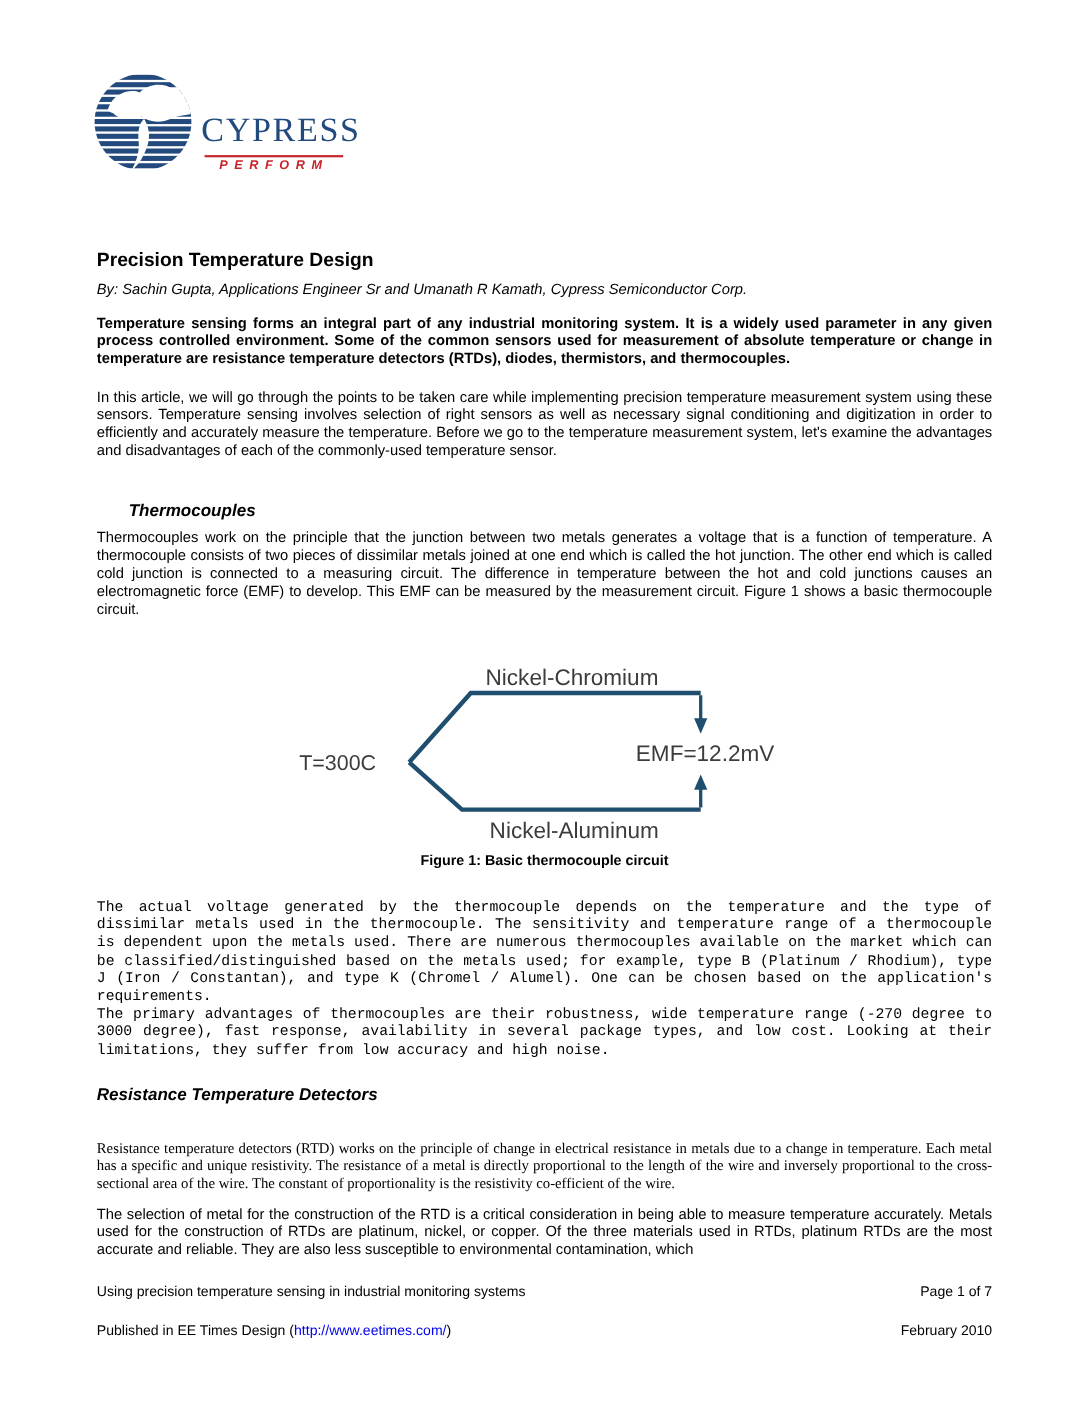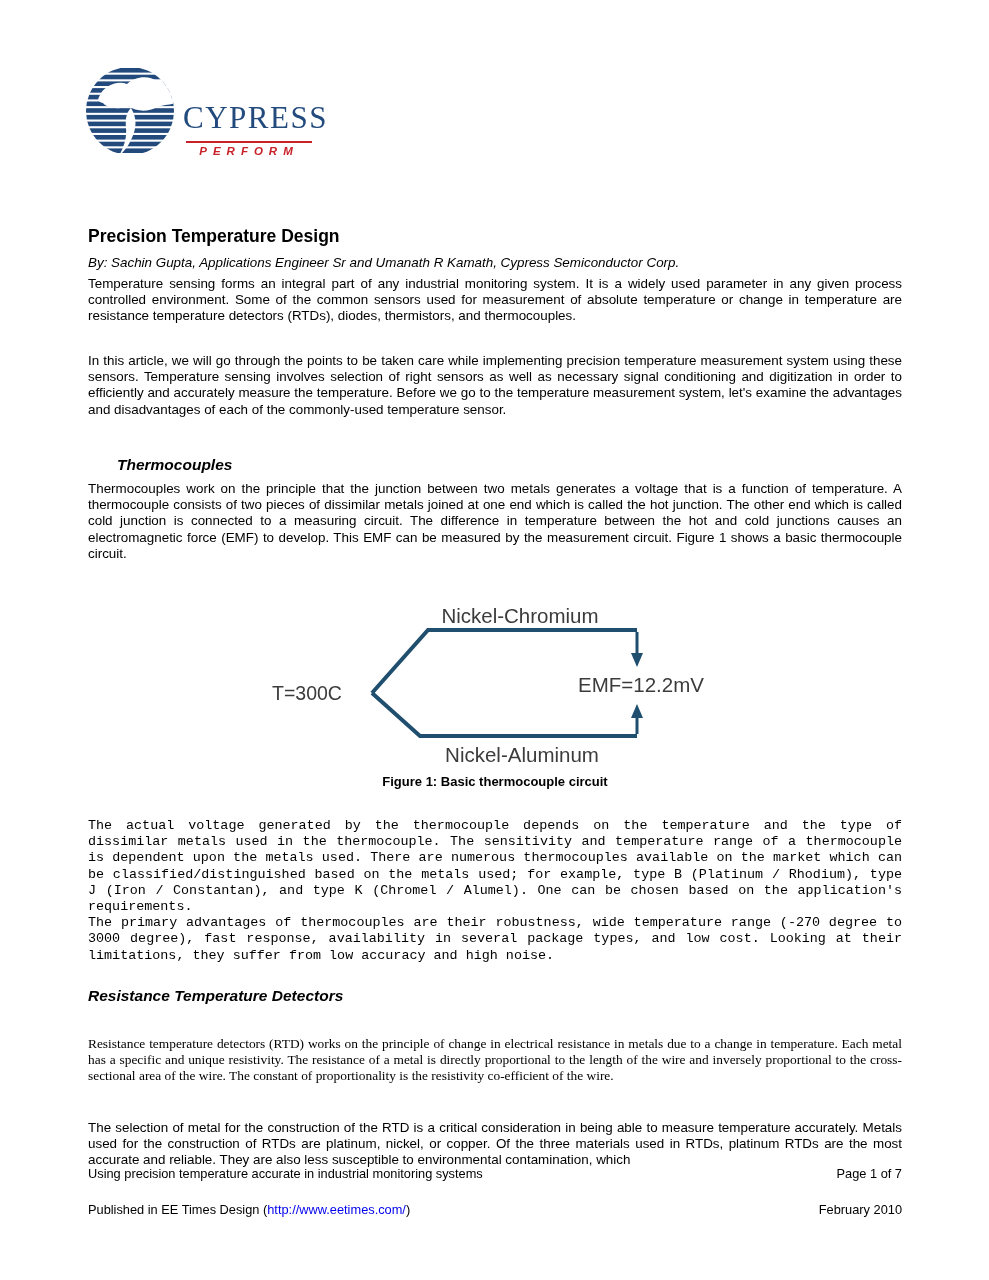--- a/index.html
+++ b/index.html
@@ -26,30 +26,30 @@
     position:absolute;left:103px;top:83px;width:126px;
     text-align:center;
     font-size:11.5px;font-style:italic;font-weight:bold;
     letter-spacing:6px;color:var(--red);
   }
   
   .abs{position:absolute;left:88px;width:814px;}
   .title{top:225px;font-size:17.5px;font-weight:bold;line-height:22px;}
   .byline{top:255px;font-size:13.4px;font-style:italic;line-height:16px;}
   .body{font-size:13.4px;line-height:16.2px;text-align:justify;}
-  .p1{top:276px;}
+  .p1{top:286px;font-weight:bold;}
   .p2{top:353px;}
   .h-sec{font-size:15.5px;font-weight:bold;font-style:italic;line-height:19px;}
   .h-thermo{top:455px;margin-left:29px;}
   .p3{top:481px;}
   .p45{top:818px;font-family:Liberation Mono, monospace;}
   .p45 p{margin:0;}
   .h-rtd{top:986px;}
   .p6{top:1036px;font-family:Liberation Serif, serif;}
-  .p7{top:1096px;margin-top:24px;}
+  .p7{top:1096px;}
   
   .fig-svg{position:absolute;left:250px;top:596px;}
   .fig-line{stroke:var(--fig-line);stroke-width:4;fill:none;}
   .fig-arrow-line{stroke:var(--fig-line);stroke-width:3;fill:none;}
   .fig-arrow-head{fill:var(--fig-line);}
   .fig-text{fill:var(--fig-text);font-family:"Liberation Sans",sans-serif;}
   .caption{top:774px;text-align:center;font-size:13px;font-weight:bold;line-height:16px;}
   
   .footer-row{display:flex;justify-content:space-between;font-size:12.8px;line-height:16px;}
   .f1{top:1166px;}
@@ -121,21 +121,21 @@
   <div class="abs body p45">
     <p>The actual voltage generated by the thermocouple depends on the temperature and the type of dissimilar metals used in the thermocouple. The sensitivity and temperature range of a thermocouple is dependent upon the metals used. There are numerous thermocouples available on the market which can be classified/distinguished based on the metals used; for example, type B (Platinum / Rhodium), type J (Iron / Constantan), and type K (Chromel / Alumel). One can be chosen based on the application's requirements.</p>
     <p>The primary advantages of thermocouples are their robustness, wide temperature range (-270 degree to 3000 degree), fast response, availability in several package types, and low cost. Looking at their limitations, they suffer from low accuracy and high noise.</p>
   </div>
 
   <div class="abs h-sec h-rtd">Resistance Temperature Detectors</div>
   <div class="abs body p6">Resistance temperature detectors (RTD) works on the principle of change in electrical resistance in metals due to a change in temperature. Each metal has a specific and unique resistivity. The resistance of a metal is directly proportional to the length of the wire and inversely proportional to the cross-sectional area of the wire. The constant of proportionality is the resistivity co-efficient of the wire.</div>
   <div class="abs body p7">The selection of metal for the construction of the RTD is a critical consideration in being able to measure temperature accurately. Metals used for the construction of RTDs are platinum, nickel, or copper. Of the three materials used in RTDs, platinum RTDs are the most accurate and reliable. They are also less susceptible to environmental contamination, which</div>
 
   <div class="abs footer-row f1">
-    <span>Using precision temperature accurate in industrial monitoring systems</span>
+    <span>Using precision temperature sensing in industrial monitoring systems</span>
     <span>Page 1 of 7</span>
   </div>
   <div class="abs footer-row f2">
     <span>
       <span>Published in EE Times Design (</span><a href="#" class="link">http://www.eetimes.com/</a><span>)</span>
     </span>
     <span>February 2010</span>
   </div>
 
 </div>

